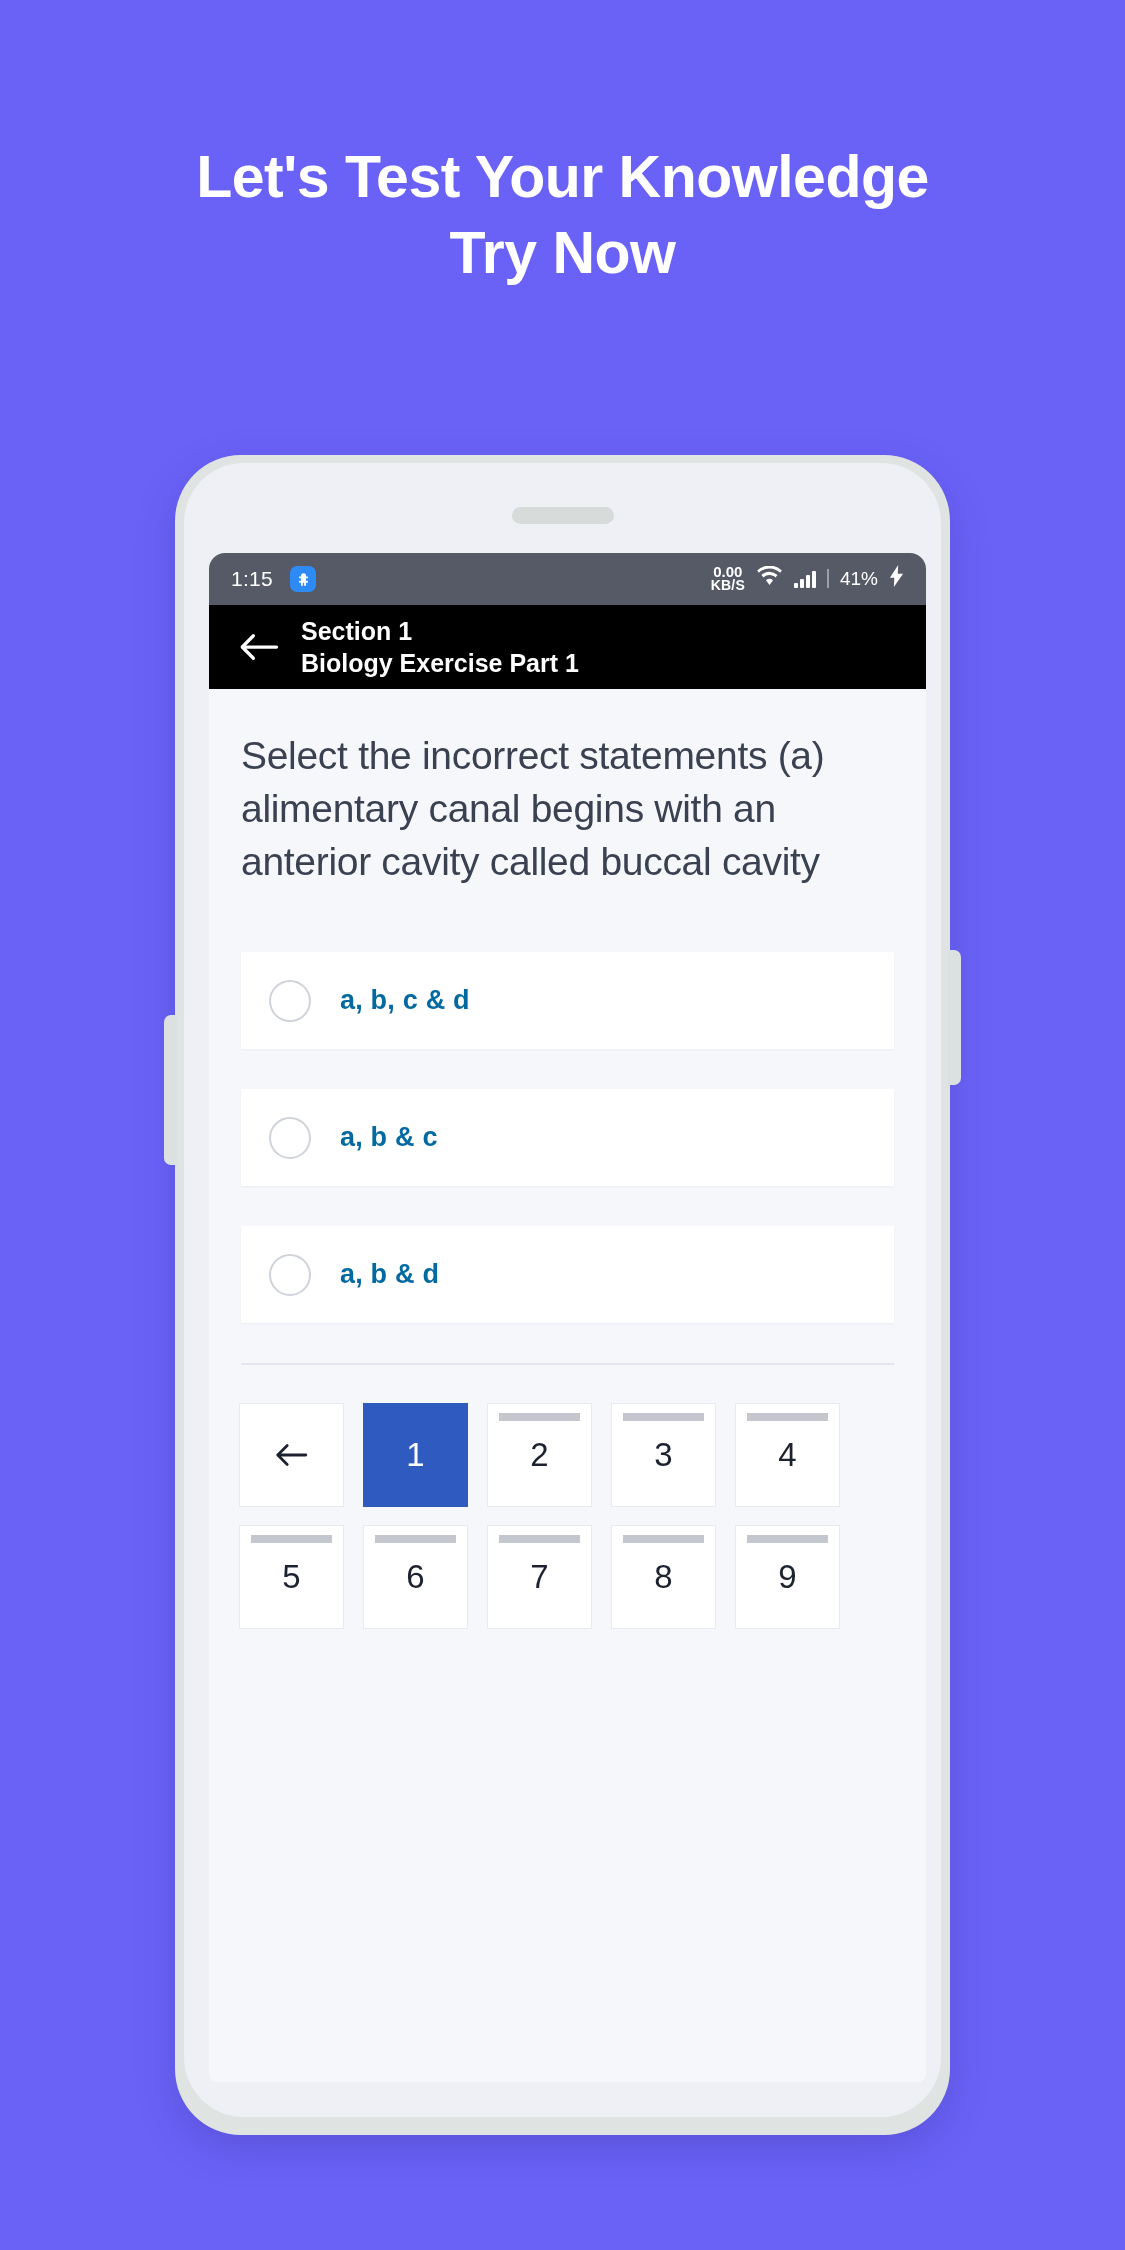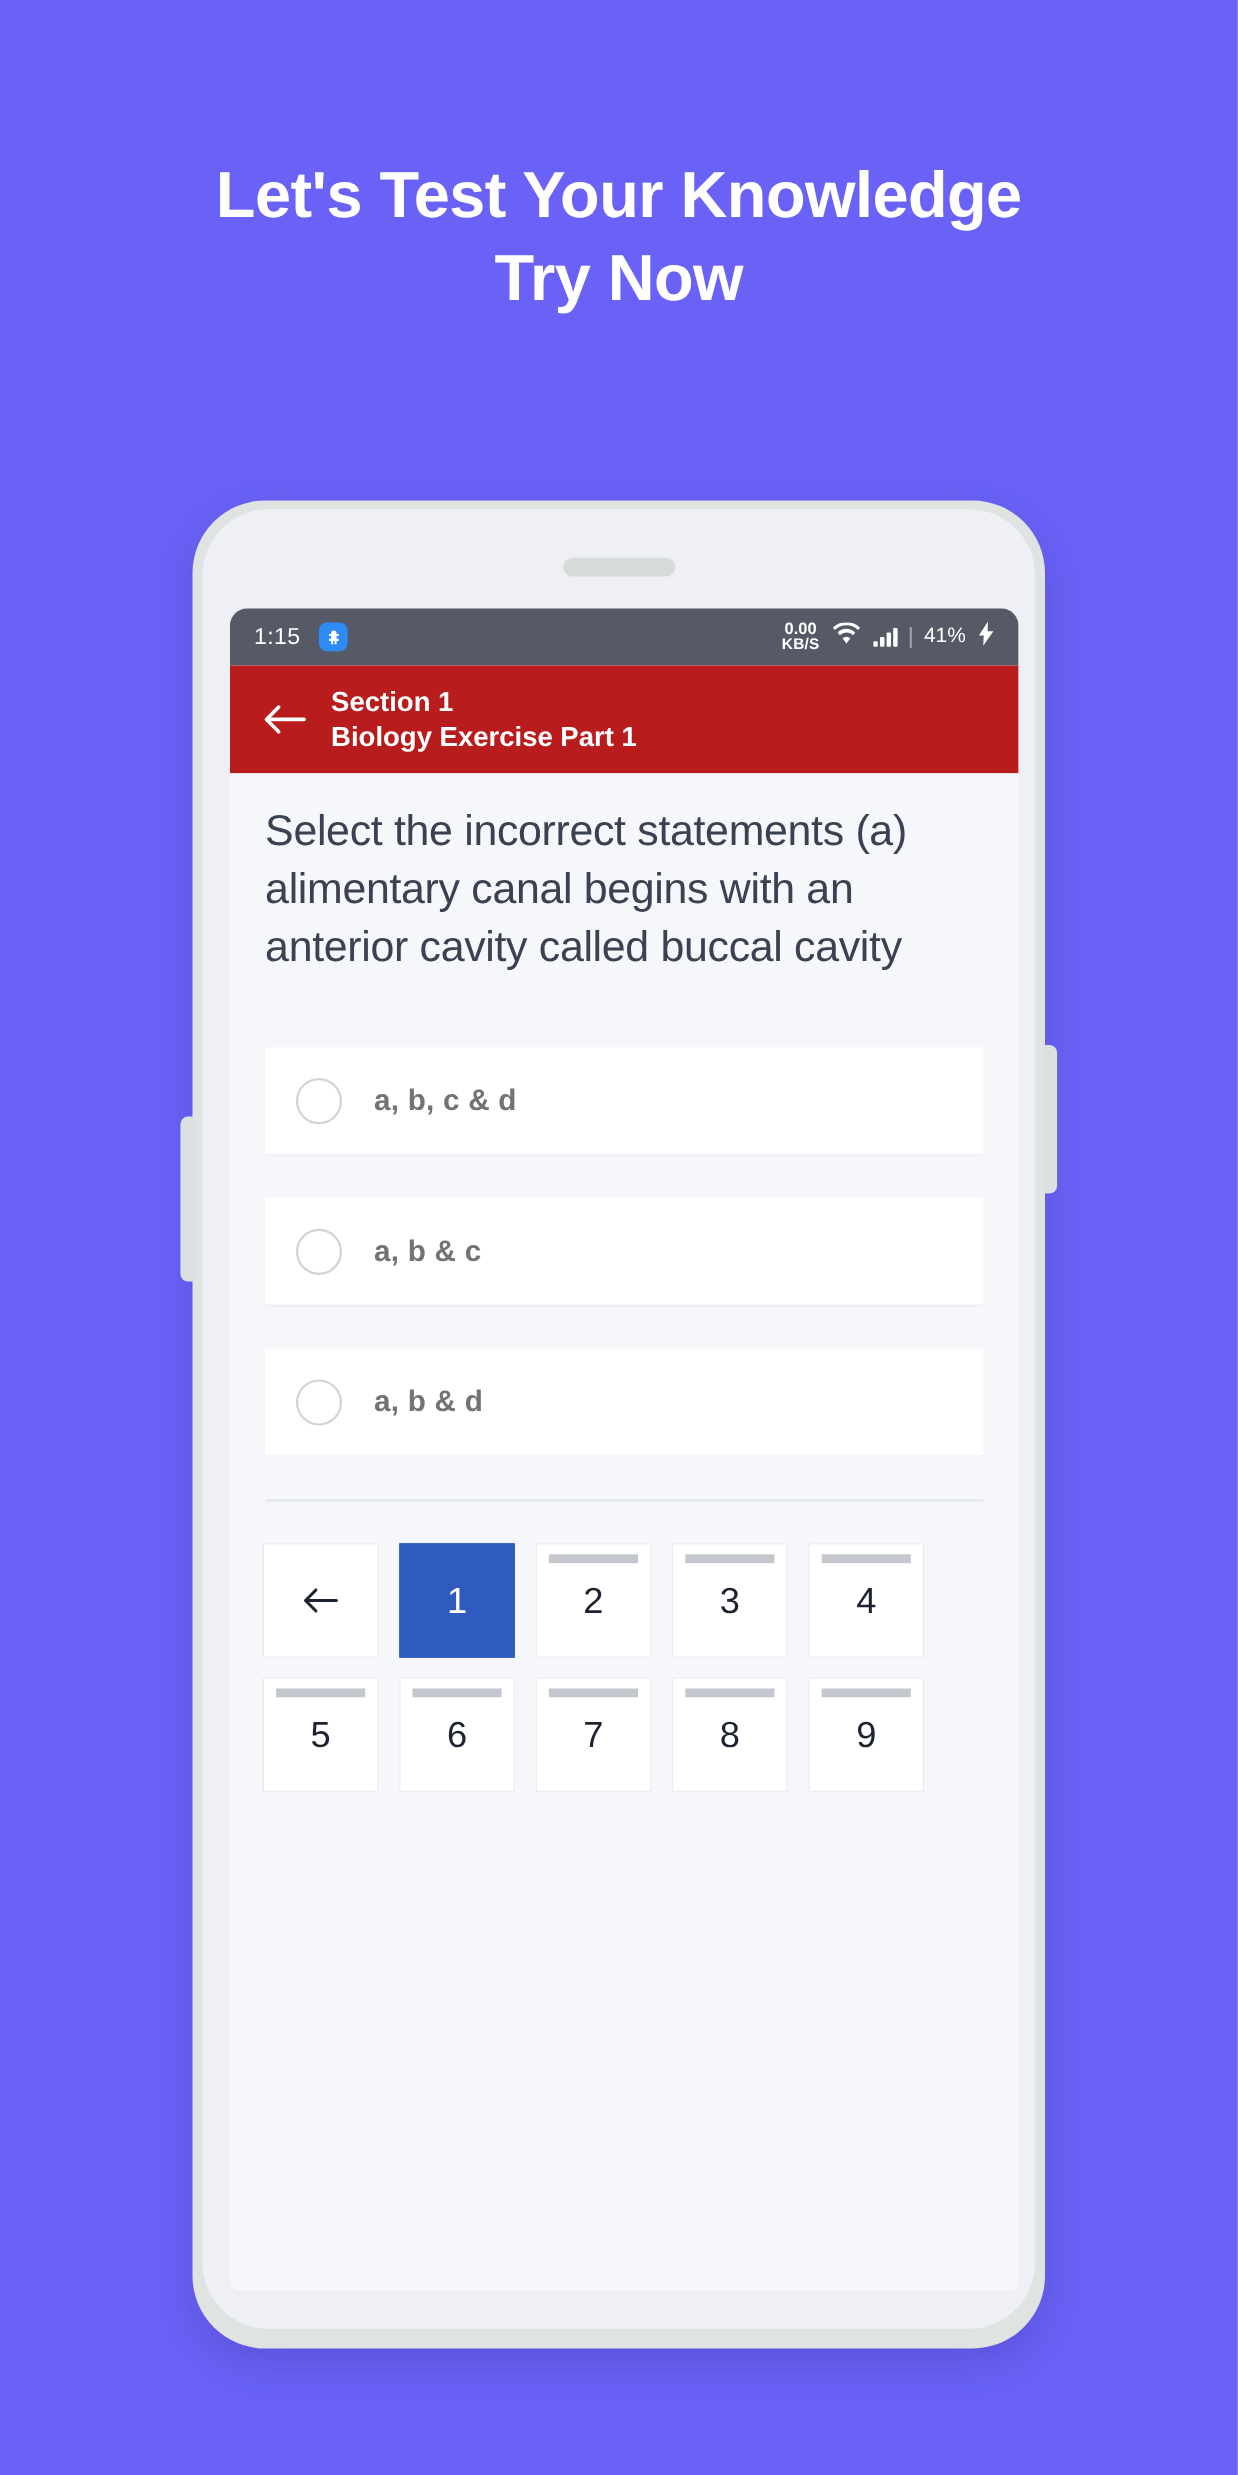--- a/index.html
+++ b/index.html
@@ -126,22 +126,22 @@
     font-weight: 600;
   }
   .sb-kbs small { display: block; font-size: 14px; letter-spacing: 0.2px; }
   .sb-bars { display: flex; align-items: flex-end; gap: 2px; height: 18px; }
   .sb-bars i { width: 4px; background: #fff; display: block; border-radius: 1px; }
   .sb-divider { width: 2px; height: 19px; background: #9aa0ab; }
   .sb-batt { font-size: 19px; font-weight: 500; }
 
   
   .appbar {
-    height: 98px;
-    background: #b91c1c;
+    height: 84px;
+    background: #000000;
     display: flex;
     align-items: center;
     padding: 0 24px;
   }
   .appbar-back {
     width: 52px; height: 52px;
     display: flex; align-items: center; justify-content: center;
     flex: 0 0 auto;
   }
   .appbar-titles {
@@ -182,21 +182,21 @@
   .radio {
     width: 38px; height: 38px;
     border: 2px solid #cfd3da;
     border-radius: 50%;
     flex: 0 0 auto;
   }
   .option-label {
     margin-left: 29px;
     font-size: 27px;
     font-weight: 700;
-    color: #737373;
+    color: #0369a1;
     letter-spacing: 0.2px;
   }
 
   .divider {
     margin: 14px 32px 0 32px;
     height: 2px;
     background: #e3e6ee;
   }
 
   

